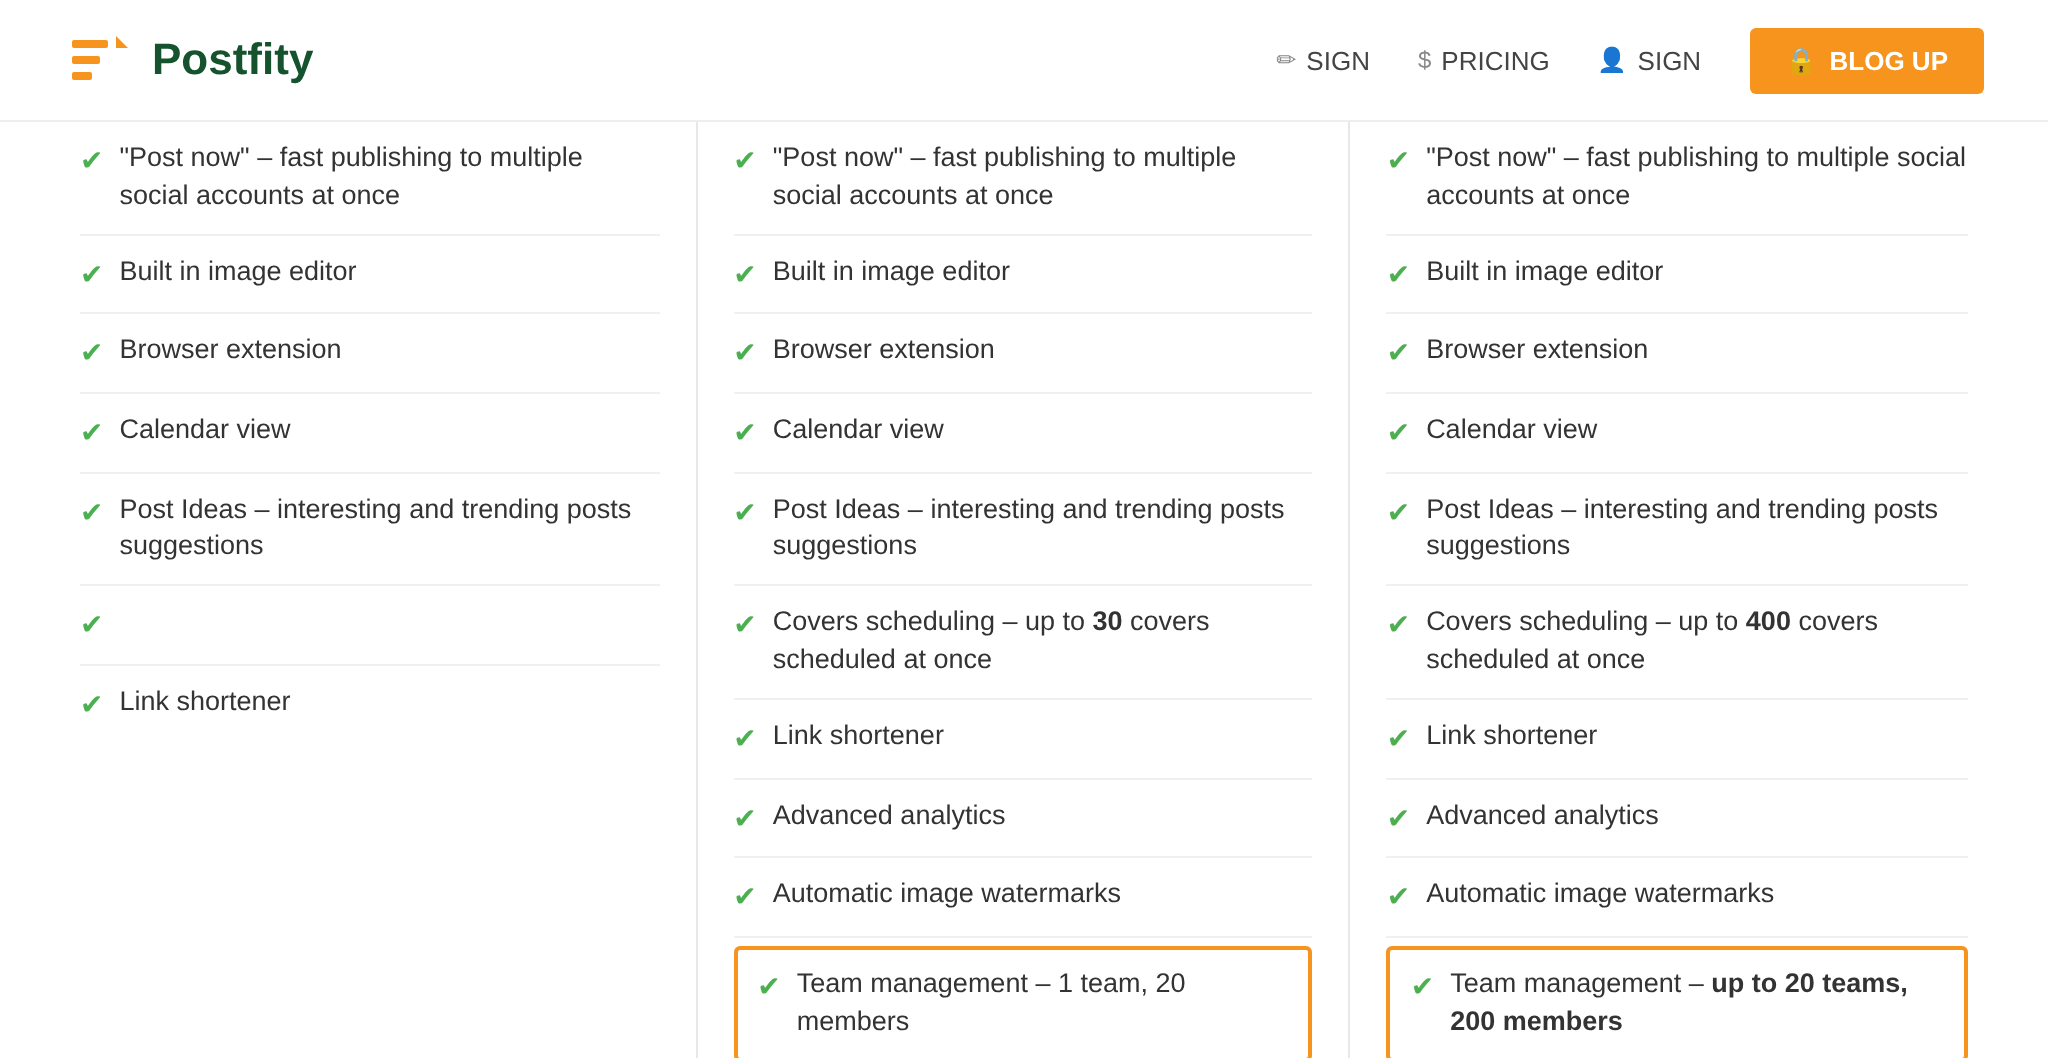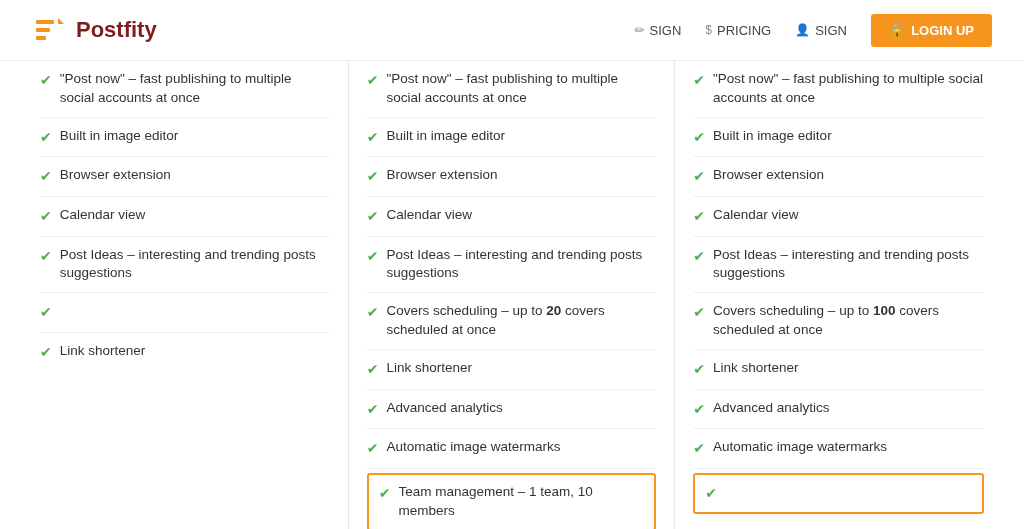--- a/index.html
+++ b/index.html
@@ -23,21 +23,21 @@
       align-items: center;
       gap: 8px;
     }
     .logo-icon {
       width: 36px;
       height: 36px;
     }
     .logo-text {
       font-size: 22px;
       font-weight: bold;
-      color: #7f1d1d;
+      color: #14532d;
     }
     .nav-links {
       display: flex;
       align-items: center;
       gap: 24px;
     }
     .nav-link {
       display: flex;
       align-items: center;
       gap: 5px;
@@ -149,21 +149,21 @@
     <a class="nav-link">
       <span class="nav-icon">$</span>
       <span>PRICING</span>
     </a>
     <a class="nav-link">
       <span class="nav-icon">👤</span>
       <span>SIGN</span>
     </a>
     <button class="btn-signup">
       <span>🔒</span>
-      <span>LOGIN UP</span>
+      <span>BLOG UP</span>
     </button>
   </div>
 </nav>
 
 <section class="pricing-section">
   <div class="pricing-grid">
 
     <div class="plan-col">
 
       <div class="feature-item">
@@ -211,38 +211,38 @@
       <div class="feature-item">
         <span class="check">✔</span>
         <span class="feature-text">Calendar view</span>
       </div>
       <div class="feature-item">
         <span class="check">✔</span>
         <span class="feature-text">Post Ideas – interesting and trending posts suggestions</span>
       </div>
       <div class="feature-item">
         <span class="check">✔</span>
-        <span class="feature-text">Covers scheduling – up to <strong>20</strong> covers scheduled at once</span>
+        <span class="feature-text">Covers scheduling – up to <strong>30</strong> covers scheduled at once</span>
       </div>
       <div class="feature-item">
         <span class="check">✔</span>
         <span class="feature-text">Link shortener</span>
       </div>
       <div class="feature-item">
         <span class="check">✔</span>
         <span class="feature-text">Advanced analytics</span>
       </div>
       <div class="feature-item">
         <span class="check">✔</span>
         <span class="feature-text">Automatic image watermarks</span>
       </div>
 
       <div class="highlighted-box">
         <span class="check">✔</span>
-        <span class="feature-text">Team management – 1 team, 10 members</span>
+        <span class="feature-text">Team management – 1 team, 20 members</span>
       </div>
     </div>
 
     <div class="plan-col">
       <div class="feature-item">
         <span class="check">✔</span>
         <span class="feature-text">"Post now" – fast publishing to multiple social accounts at once</span>
       </div>
       <div class="feature-item">
         <span class="check">✔</span>
@@ -255,35 +255,36 @@
       <div class="feature-item">
         <span class="check">✔</span>
         <span class="feature-text">Calendar view</span>
       </div>
       <div class="feature-item">
         <span class="check">✔</span>
         <span class="feature-text">Post Ideas – interesting and trending posts suggestions</span>
       </div>
       <div class="feature-item">
         <span class="check">✔</span>
-        <span class="feature-text">Covers scheduling – up to <strong>100</strong> covers scheduled at once</span>
+        <span class="feature-text">Covers scheduling – up to <strong>400</strong> covers scheduled at once</span>
       </div>
       <div class="feature-item">
         <span class="check">✔</span>
         <span class="feature-text">Link shortener</span>
       </div>
       <div class="feature-item">
         <span class="check">✔</span>
         <span class="feature-text">Advanced analytics</span>
       </div>
       <div class="feature-item">
         <span class="check">✔</span>
         <span class="feature-text">Automatic image watermarks</span>
       </div>
 
       <div class="highlighted-box">
         <span class="check">✔</span>
+        <span class="feature-text">Team management – <strong>up to 20 teams, 200 members</strong></span>
       </div>
 
     </div>
 
   </div>
 </section>
 
 </body></html>

